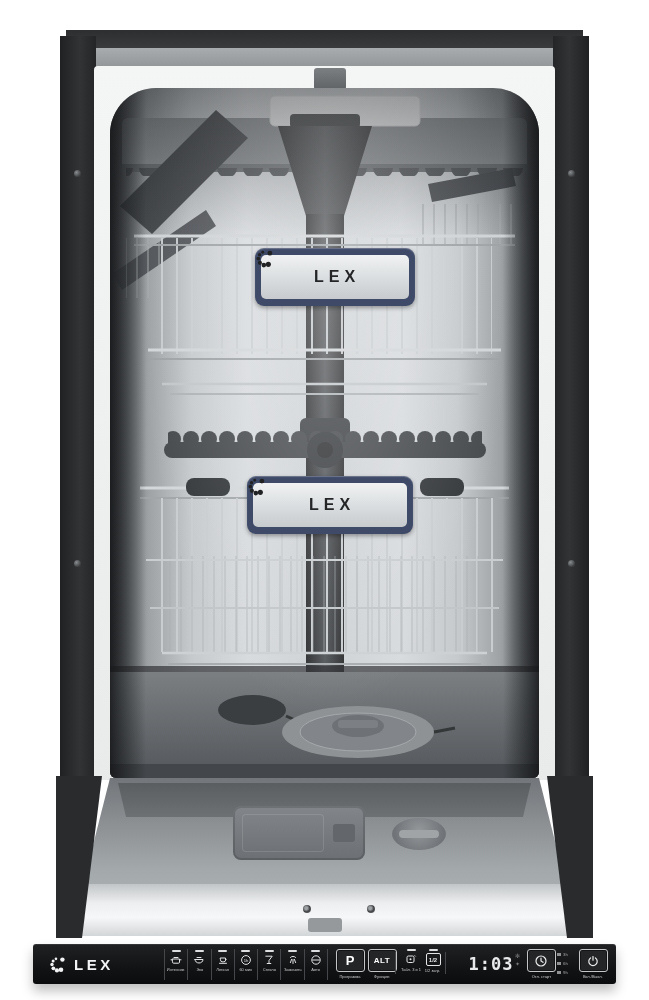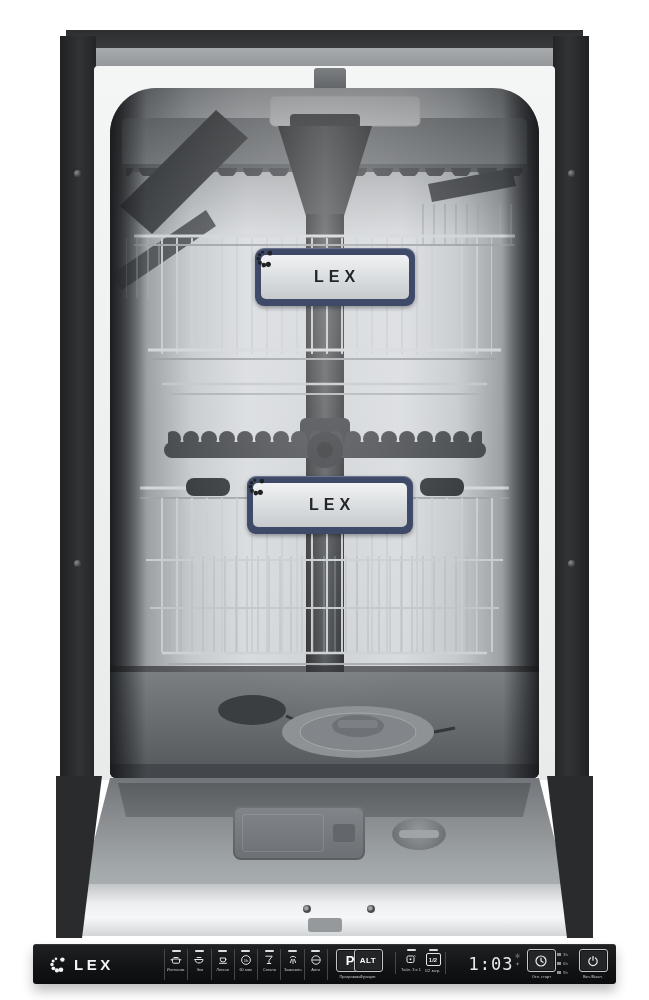--- a/index.html
+++ b/index.html
@@ -70,26 +70,26 @@
   #panel-logo .lx{font-size:15px;font-weight:bold;letter-spacing:3.5px;color:#f2f3f4;}
   #programs{left:131px;top:5px;width:163px;height:31px;display:flex;border-right:1px solid #45474a;}
   .pcell{flex:1;display:flex;flex-direction:column;align-items:center;border-left:1px solid #45474a;padding-top:1px;min-width:0;overflow:visible;}
   .dash{width:9px;height:2px;border-radius:1px;background:#dddedf;margin-bottom:2px;flex:none;}
   .picon{width:12px;height:12px;flex:none;}
   .mini{font-size:8px;line-height:9px;height:6px;color:#c9cacb;transform:scale(.5);transform-origin:50% 0;white-space:nowrap;margin-top:1px;}
   .grp{position:absolute;top:5px;display:flex;flex-direction:column;align-items:center;}
   .pbtn{width:27px;height:21px;border:1px solid #c3c5c7;border-radius:3px;background:#232527;color:#fff;
     display:flex;align-items:center;justify-content:center;box-shadow:inset 0 0 0 1px rgba(0,0,0,.45);}
   #grp-p{left:299px;width:36px;} #grp-p .pbtn{font-size:13px;font-weight:bold;}
-  #grp-alt{left:317px;width:36px;} #grp-alt .pbtn{font-size:8px;font-weight:bold;letter-spacing:.5px;}
+  #grp-alt{left:331px;width:36px;} #grp-alt .pbtn{font-size:8px;font-weight:bold;letter-spacing:.5px;}
   #grp-tabs{left:366px;width:24px;}
   #grp-half{left:388px;width:24px;}
   .vsep{position:absolute;top:8px;width:1px;height:22px;background:#45474a;}
   #display{left:434px;top:8px;width:48px;height:24px;display:flex;align-items:center;justify-content:center;}
-  #display .digits{font-family:"DejaVu Sans Mono",monospace;font-weight:normal;font-size:17px;color:#e8e9ea;letter-spacing:1px;text-align:center;}
+  #display .digits{font-family:"DejaVu Sans Mono",monospace;font-weight:bold;font-size:17px;color:#e8e9ea;letter-spacing:1px;text-align:center;}
   #disp-ind{left:482px;top:9px;display:flex;flex-direction:column;gap:1px;}
   #disp-ind span{font-size:6px;line-height:7px;color:#7b7d7f;}
   #grp-clock{left:490px;width:36px;}
   #delay-steps{left:524px;top:7px;display:flex;flex-direction:column;gap:2px;}
   .drow{display:flex;align-items:center;gap:2px;height:7px;}
   .dsq{width:3.5px;height:3.5px;background:#8e9092;flex:none;}
   .dlab{font-size:7px;color:#a2a4a6;transform:scale(.62);transform-origin:0 50%;white-space:nowrap;}
   #grp-power{left:542px;width:36px;}
   .cap{margin-top:2px;}
 </style>

